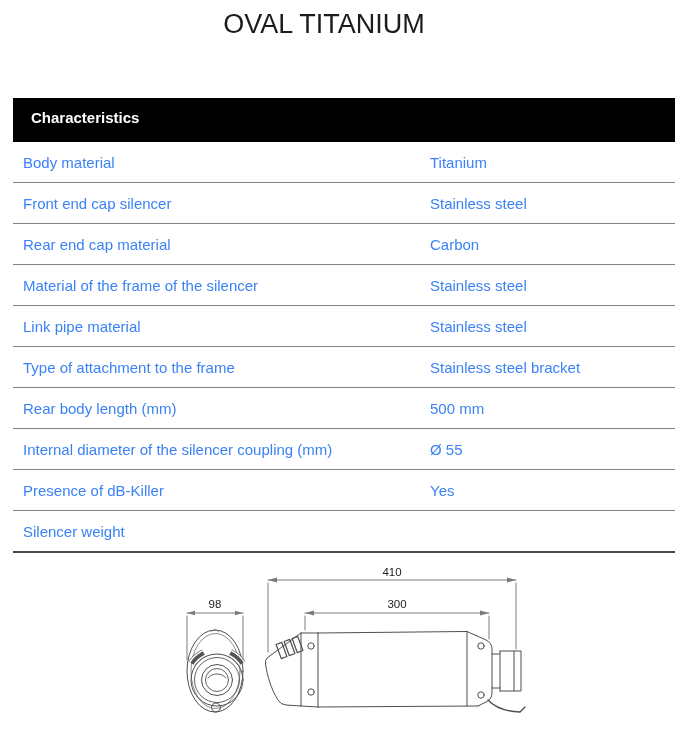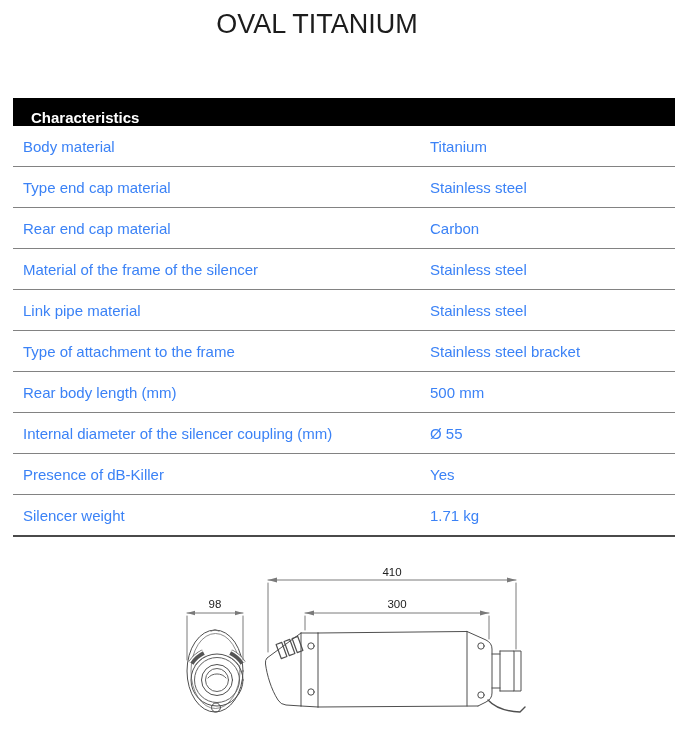--- a/index.html
+++ b/index.html
@@ -1,23 +1,23 @@
 <!DOCTYPE html>
 <html><head>
 <meta charset="utf-8">
 <style>
   html,body{margin:0;padding:0;background:#ffffff;}
   body{font-family:"Liberation Sans", sans-serif; -webkit-font-smoothing:antialiased;}
   .page{position:relative;width:692px;height:740px;background:#ffffff;overflow:hidden;}
 
-  .title{position:absolute;top:6px;left:1px;width:632px;text-align:center;
+  .title{position:absolute;top:6px;left:8px;width:632px;text-align:center;
          font-size:27px;line-height:36px;color:#1c1c1c;font-weight:400;}
 
   .spec-table{position:absolute;top:98px;left:13px;width:662px;}
-  .table-header{height:28px;line-height:40px;background:#000000;color:#ffffff;
+  .table-header{height:44px;line-height:40px;background:#000000;color:#ffffff;
                 font-size:15px;font-weight:bold;padding-left:18px;box-sizing:border-box;}
   .row{display:flex;height:40px;align-items:center;border-bottom:1px solid #828282;
        font-size:15px;color:#3b82f6;}
   .row:last-child{border-bottom:2px solid #4a4a4a;justify-content:space-between;}
   .cell.label{flex:0 0 417px;padding-left:10px;box-sizing:border-box;}
   .cell.value{flex:1;}
 
   .diagram{position:absolute;top:0;left:0;width:632px;height:740px;pointer-events:none;}
   .diagram svg{display:block;}
   .dim-text{font-family:"Liberation Sans", sans-serif;font-size:11.5px;fill:#222222;}
@@ -30,21 +30,21 @@
   <div class="title">OVAL TITANIUM</div>
 
   <div class="spec-table">
     <div class="table-header">Characteristics</div>
 
     <div class="row">
       <div class="cell label">Body material</div>
       <div class="cell value">Titanium</div>
     </div>
     <div class="row">
-      <div class="cell label">Type end cap material</div>
+      <div class="cell label">Front end cap silencer</div>
       <div class="cell value">Stainless steel</div>
     </div>
     <div class="row">
       <div class="cell label">Rear end cap material</div>
       <div class="cell value">Carbon</div>
     </div>
     <div class="row">
       <div class="cell label">Material of the frame of the silencer</div>
       <div class="cell value">Stainless steel</div>
     </div>
@@ -63,21 +63,20 @@
     <div class="row">
       <div class="cell label">Internal diameter of the silencer coupling (mm)</div>
       <div class="cell value">Ø 55</div>
     </div>
     <div class="row">
       <div class="cell label">Presence of dB-Killer</div>
       <div class="cell value">Yes</div>
     </div>
     <div class="row">
       <div class="cell label">Silencer weight</div>
-      <div class="cell value">1.71 kg</div>
     </div>
   </div>
 
   <div class="diagram">
     <svg width="692" height="740" viewBox="0 0 692 740" xmlns="http://www.w3.org/2000/svg">
       <g stroke="#4f4f4f" stroke-width="1" fill="none" stroke-linecap="round" stroke-linejoin="round">
 
         <g>
           <ellipse cx="215" cy="671" rx="28" ry="41"></ellipse>
           <ellipse cx="215.5" cy="671" rx="24.5" ry="37.5" stroke="#6e6e6e" stroke-width="0.8"></ellipse>

